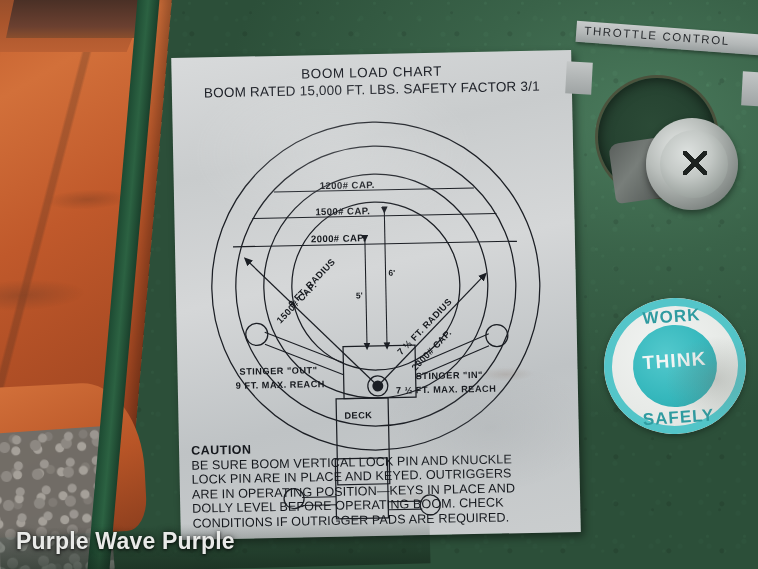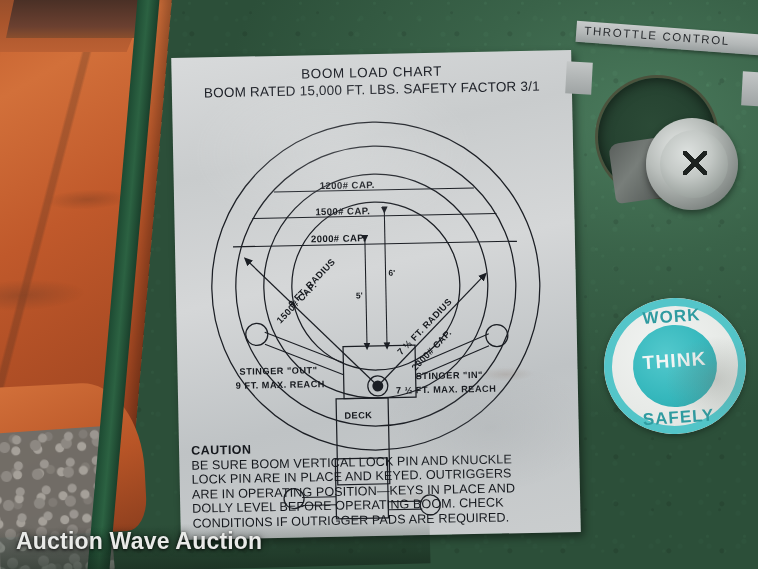--- a/index.html
+++ b/index.html
@@ -311,15 +311,15 @@
 
   <div class="sticker">
     <div class="sticker-ring"></div>
     <div class="sticker-core"></div>
     <div class="s-word s-top">WORK</div>
     <div class="s-word s-mid">THINK</div>
     <div class="s-word s-bot">SAFELY</div>
   </div>
 
   <div class="dark-bar"></div>
-  <div class="watermark">Auction Wave Auction</div>
+  <div class="watermark">Purple Wave Purple</div>
 
 </div>
 
 </body></html>

